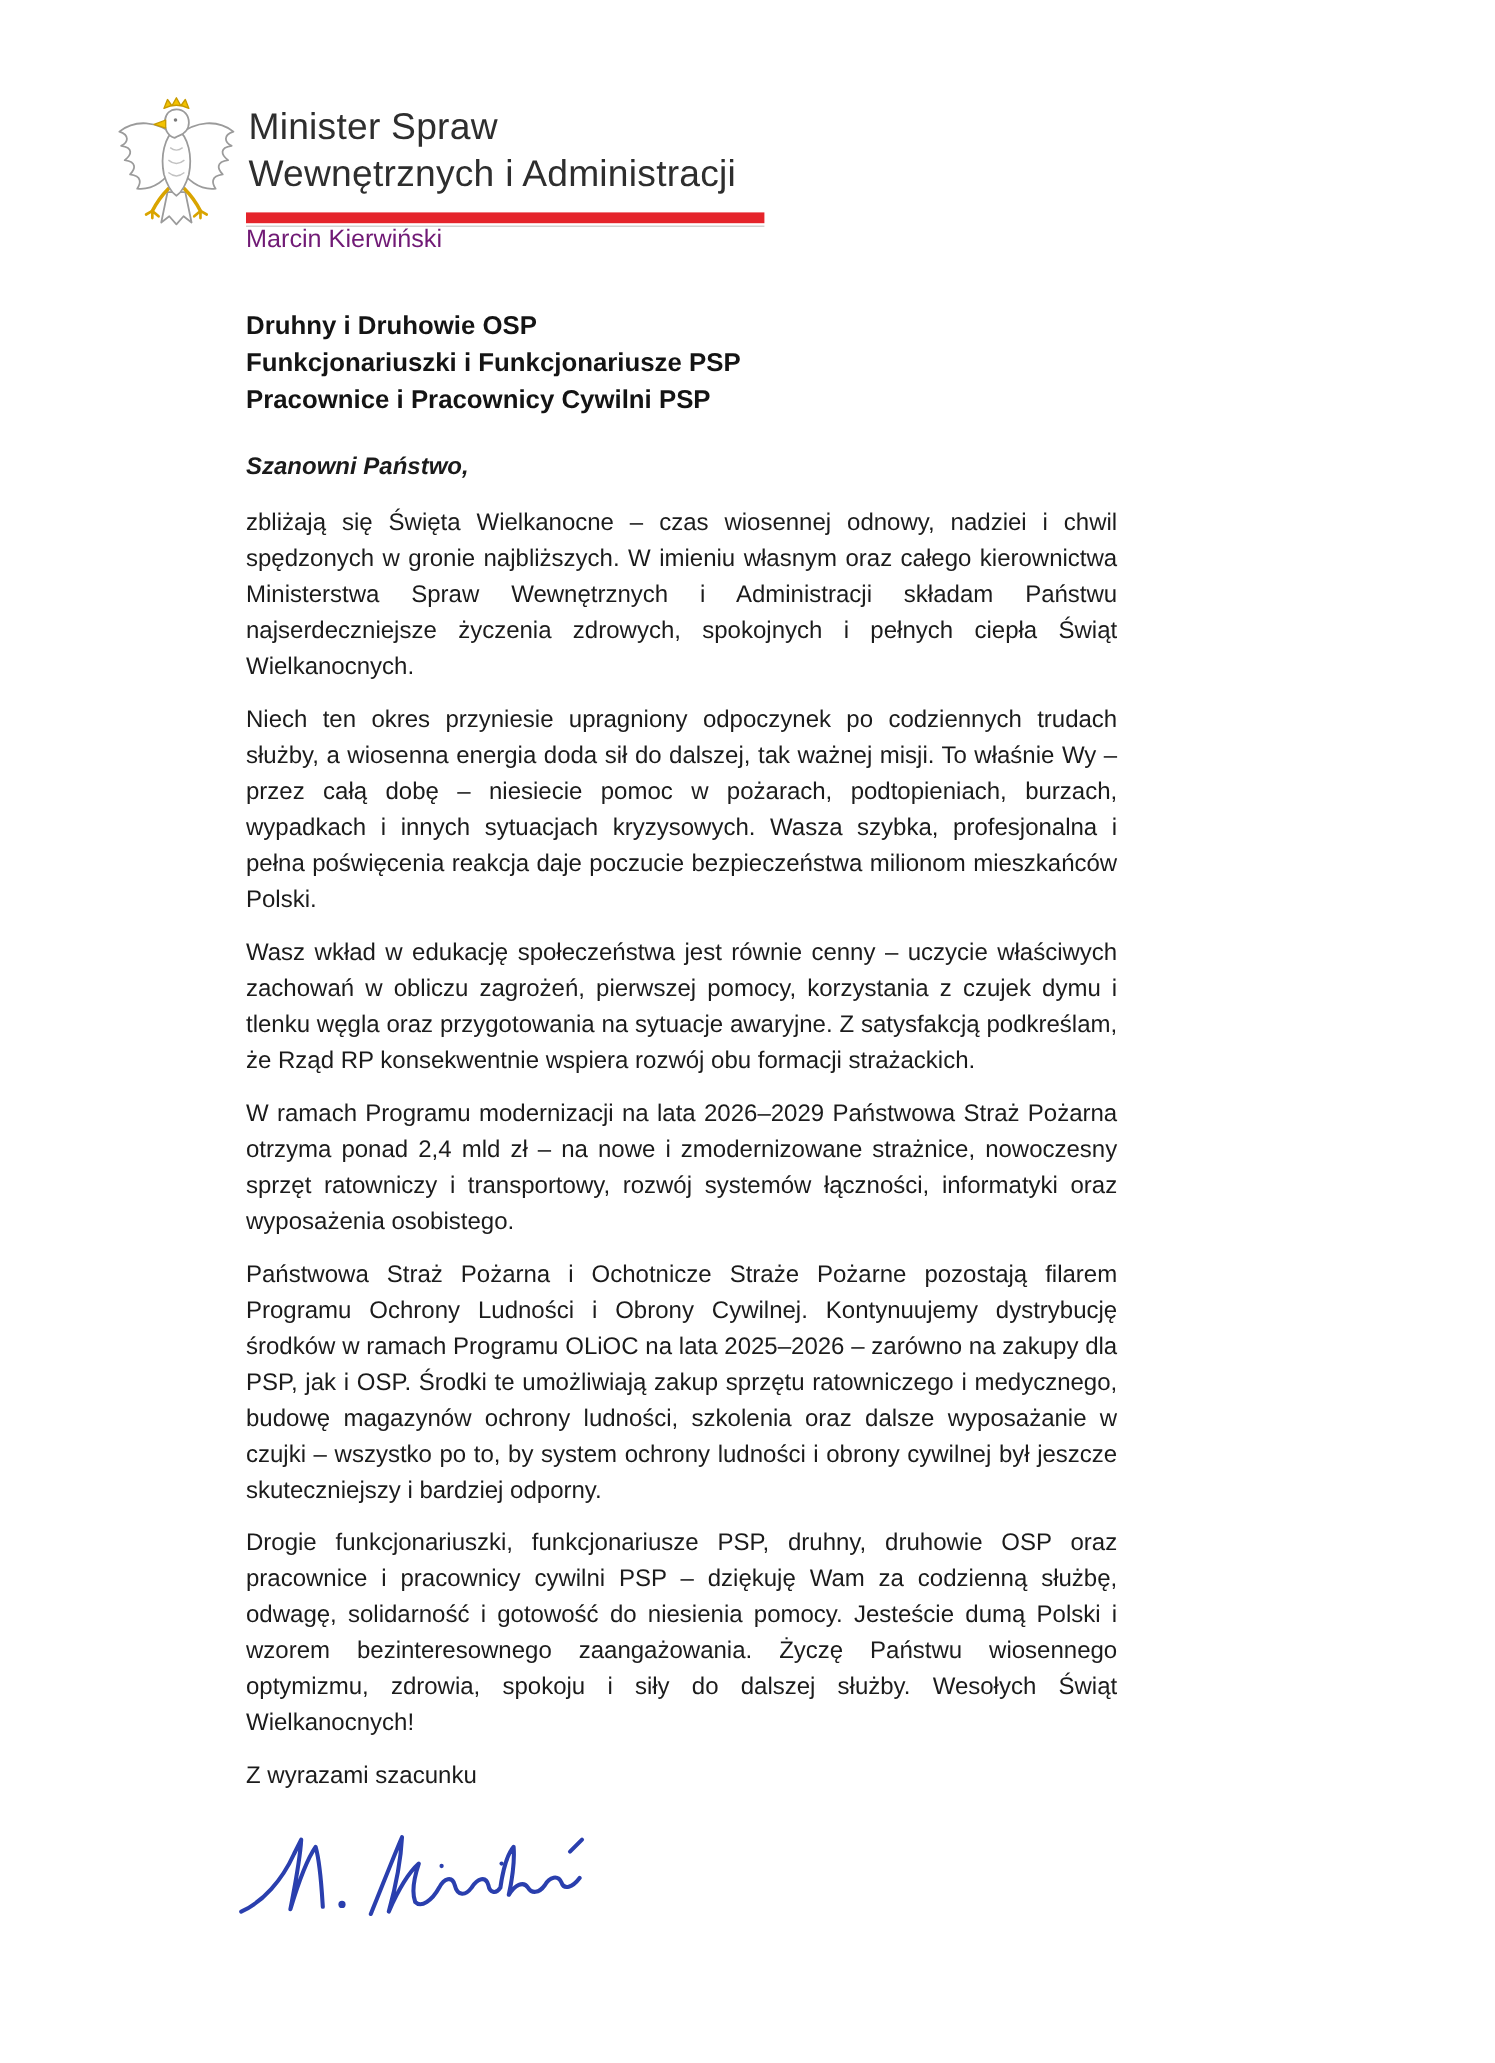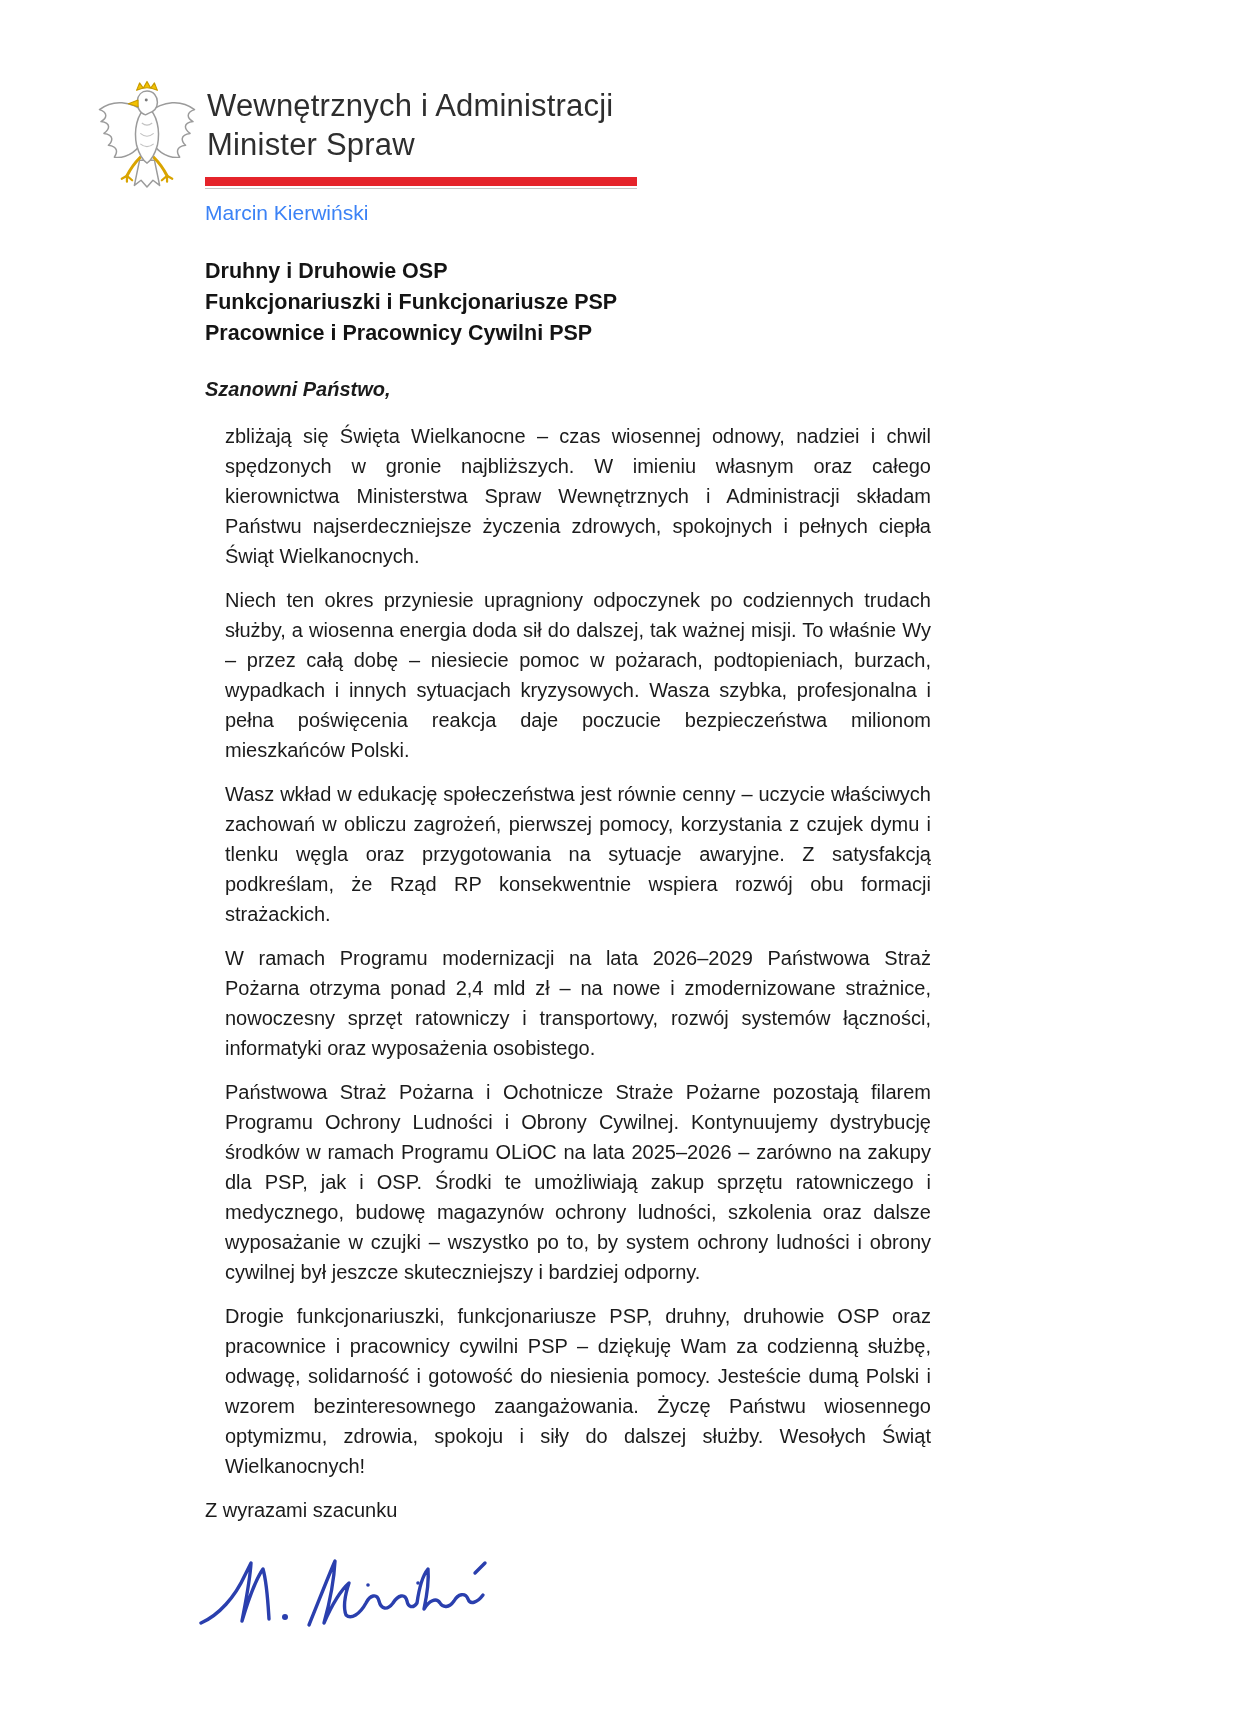--- a/index.html
+++ b/index.html
@@ -49,23 +49,23 @@
     position:absolute;
     left:0;
     right:0;
     top:11px;
     height:1px;
     background:#c6c6c6;
   }
   .author {
     position:absolute;
     left:205px;
-    top:201px;
+    top:188px;
     font-size:21px;
-    color:#3b82f6;
+    color:#701a75;
   }
 
   
   .addressees {
     position:absolute;
     left:205px;
     top:256px;
     font-weight:bold;
     font-size:21.5px;
     line-height:31px;
@@ -83,21 +83,20 @@
     color:#1b1b1b;
   }
   .salutation {
     font-style:italic;
     margin-bottom:17px;
     font-weight:bold;
   }
   .par {
     text-align:justify;
     margin-bottom:14px;
-    margin-left:20px;
   }
   .closing {
     margin-top:5px;
     margin-bottom:6px;
   }
   .signature {
     margin-left:-8px;
     width:312px;
     height:104px;
   }
@@ -130,22 +129,22 @@
 
           <path d="M58,25 L45,30 L58,34 Z" fill="#f3c200" stroke="#c79a00" stroke-width="1.5"></path>
 
           <circle cx="69" cy="25" r="2" fill="#7a7a7a"></circle>
 
           <path d="M56,12 L60,2 L65,9 L70,0 L75,9 L80,2 L84,12 C75,7.5 65,7.5 56,12 Z" fill="#f3c200" stroke="#c79a00" stroke-width="1.5"></path>
         </g>
       </svg>
     </span>
     <div class="title-block">
+      <div>Minister Spraw</div>
       <div>Wewnętrznych i Administracji</div>
-      <div>Minister Spraw</div>
     </div>
   </div>
 
   <div class="red-divider"></div>
 
   <div class="author">Marcin Kierwiński</div>
 
   <div class="addressees">
     <div>Druhny i Druhowie OSP</div>
     <div>Funkcjonariuszki i Funkcjonariusze PSP</div>

